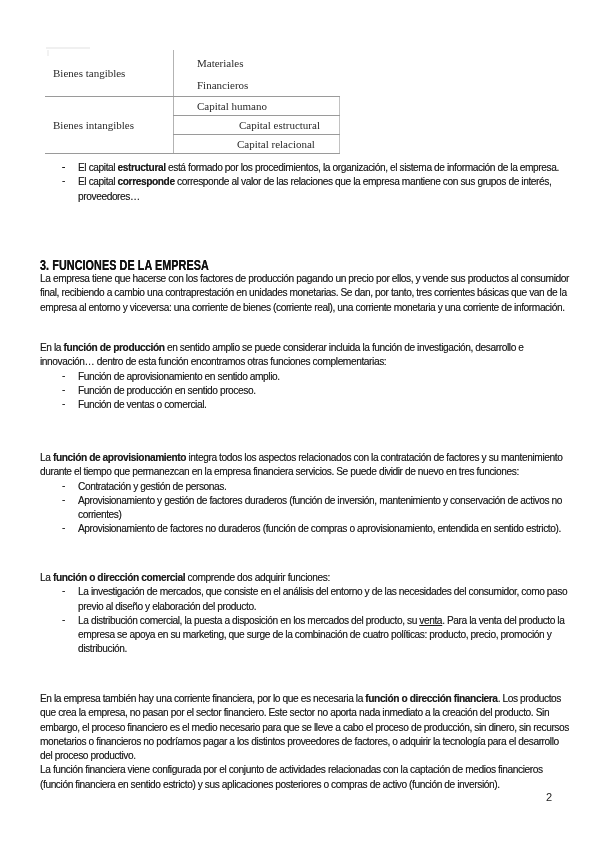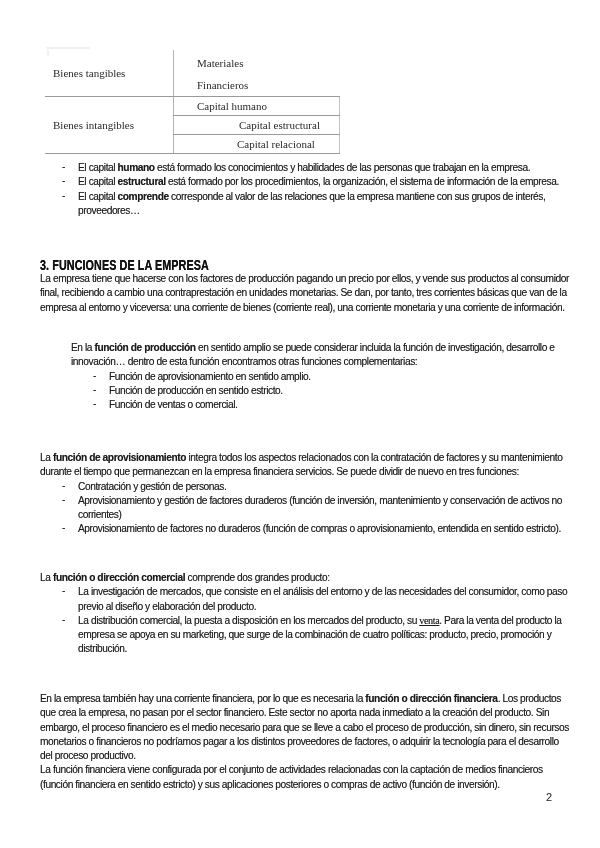--- a/index.html
+++ b/index.html
@@ -9,21 +9,21 @@
     font-family:"Liberation Sans", sans-serif; color:#1c1c1c; overflow:hidden;
   }
   .body-text {
     font-size:10.2px; line-height:14.3px; letter-spacing:-0.42px;
     text-shadow:0 0 0.6px rgba(28,28,28,0.5);
   }
   .block { position:absolute; left:40px; width:530px; }
   .bullet { position:relative; padding-left:38px; }
   .bullet .dash { position:absolute; left:22px; top:-1px; }
   b { font-weight:bold; }
-  u { text-decoration:underline;font-family:Liberation Serif, serif; }
+  u { text-decoration:underline; }
 
   
   .captable {
     position:absolute; left:45px; top:50px; width:295px; height:104px;
     font-family:"Liberation Serif", serif; font-size:11px; color:#2a2a2a;
   }
   .captable .cell { position:absolute; display:flex; align-items:center; white-space:nowrap; }
   .hline { position:absolute; height:1px; background:#9a9a9a; }
   .vline { position:absolute; width:1px; background:#b3b3b3; }
 
@@ -61,47 +61,46 @@
     <div class="cell" style="left:152px; top:2px; height:21px;">Materiales</div>
     <div class="cell" style="left:152px; top:24px; height:21px;">Financieros</div>
     <div class="cell" style="left:152px; top:46px; height:19px;">Capital humano</div>
     <div class="cell" style="left:152px; top:65px; height:19px;margin-left:42px;">Capital estructural</div>
     <div class="cell" style="left:152px; top:84px; height:19px;margin-left:40px;">Capital relacional</div>
   </div>
 
   <div class="block body-text" style="top:161px;">
     <div class="bullet">
       <span class="dash">-</span>
-      <span><span>El capital </span><b>humano</b><span> está formado los conocimientos y habilidades de las personas que trabajan en la empresa.</span></span>
     </div>
     <div class="bullet">
       <span class="dash">-</span>
       <span><span>El capital </span><b>estructural</b><span> está formado por los procedimientos, la organización, el sistema de información de la empresa.</span></span>
     </div>
     <div class="bullet">
       <span class="dash">-</span>
-      <span><span>El capital </span><b>comprende</b><span> corresponde al valor de las relaciones que la empresa mantiene con sus grupos de interés, proveedores…</span></span>
+      <span><span>El capital </span><b>corresponde</b><span> corresponde al valor de las relaciones que la empresa mantiene con sus grupos de interés, proveedores…</span></span>
     </div>
   </div>
 
   <div class="heading">3. FUNCIONES DE LA EMPRESA</div>
 
   <div class="block body-text" style="top:272px;">
     <p class="para"><span> La empresa tiene que hacerse con los factores de producción pagando un precio por ellos, y vende sus productos al consumidor final, recibiendo a cambio una contraprestación en unidades monetarias. Se dan, por tanto, tres corrientes básicas que van de la empresa al entorno y viceversa: una corriente de bienes (corriente real), una corriente monetaria y una corriente de información.</span></p>
   </div>
 
-  <div class="block body-text" style="top:341px;margin-left:31px;">
+  <div class="block body-text" style="top:341px;">
     <p class="para"><span>En la </span><b>función de producción</b><span> en sentido amplio se puede considerar incluida la función de investigación, desarrollo e innovación… dentro de esta función encontramos otras funciones complementarias:</span></p>
     <div class="bullet">
       <span class="dash">-</span>
       <span>Función de aprovisionamiento en sentido amplio.</span>
     </div>
     <div class="bullet">
       <span class="dash">-</span>
-      <span>Función de producción en sentido estricto.</span>
+      <span>Función de producción en sentido proceso.</span>
     </div>
     <div class="bullet">
       <span class="dash">-</span>
       <span>Función de ventas o comercial.</span>
     </div>
   </div>
 
   <div class="block body-text" style="top:451px;">
     <p class="para"><span>La </span><b>función de aprovisionamiento</b><span> integra todos los aspectos relacionados con la contratación de factores y su mantenimiento durante el tiempo que permanezcan en la empresa financiera servicios. Se puede dividir de nuevo en tres funciones:</span></p>
     <div class="bullet">
@@ -112,21 +111,21 @@
       <span class="dash">-</span>
       <span>Aprovisionamiento y gestión de factores duraderos (función de inversión, mantenimiento y conservación de activos no corrientes)</span>
     </div>
     <div class="bullet">
       <span class="dash">-</span>
       <span>Aprovisionamiento de factores no duraderos (función de compras o aprovisionamiento, entendida en sentido estricto).</span>
     </div>
   </div>
 
   <div class="block body-text" style="top:571px;">
-    <p class="para"><span>La </span><b>función o dirección comercial</b><span> comprende dos grandes producto:</span></p>
+    <p class="para"><span>La </span><b>función o dirección comercial</b><span> comprende dos adquirir funciones:</span></p>
     <div class="bullet">
       <span class="dash">-</span>
       <span><span>La investigación de mercados, que consiste en el análisis del entorno y de las necesidades del consumidor, como paso previo al diseño y elaboración del producto.</span></span>
     </div>
     <div class="bullet">
       <span class="dash">-</span>
       <span><span>La distribución comercial, la puesta a disposición en los mercados del producto, su </span><u>venta</u><span>. Para la venta del producto la empresa se apoya en su marketing, que surge de la combinación de cuatro políticas: producto, precio, promoción y distribución.</span></span>
     </div>
   </div>
 

